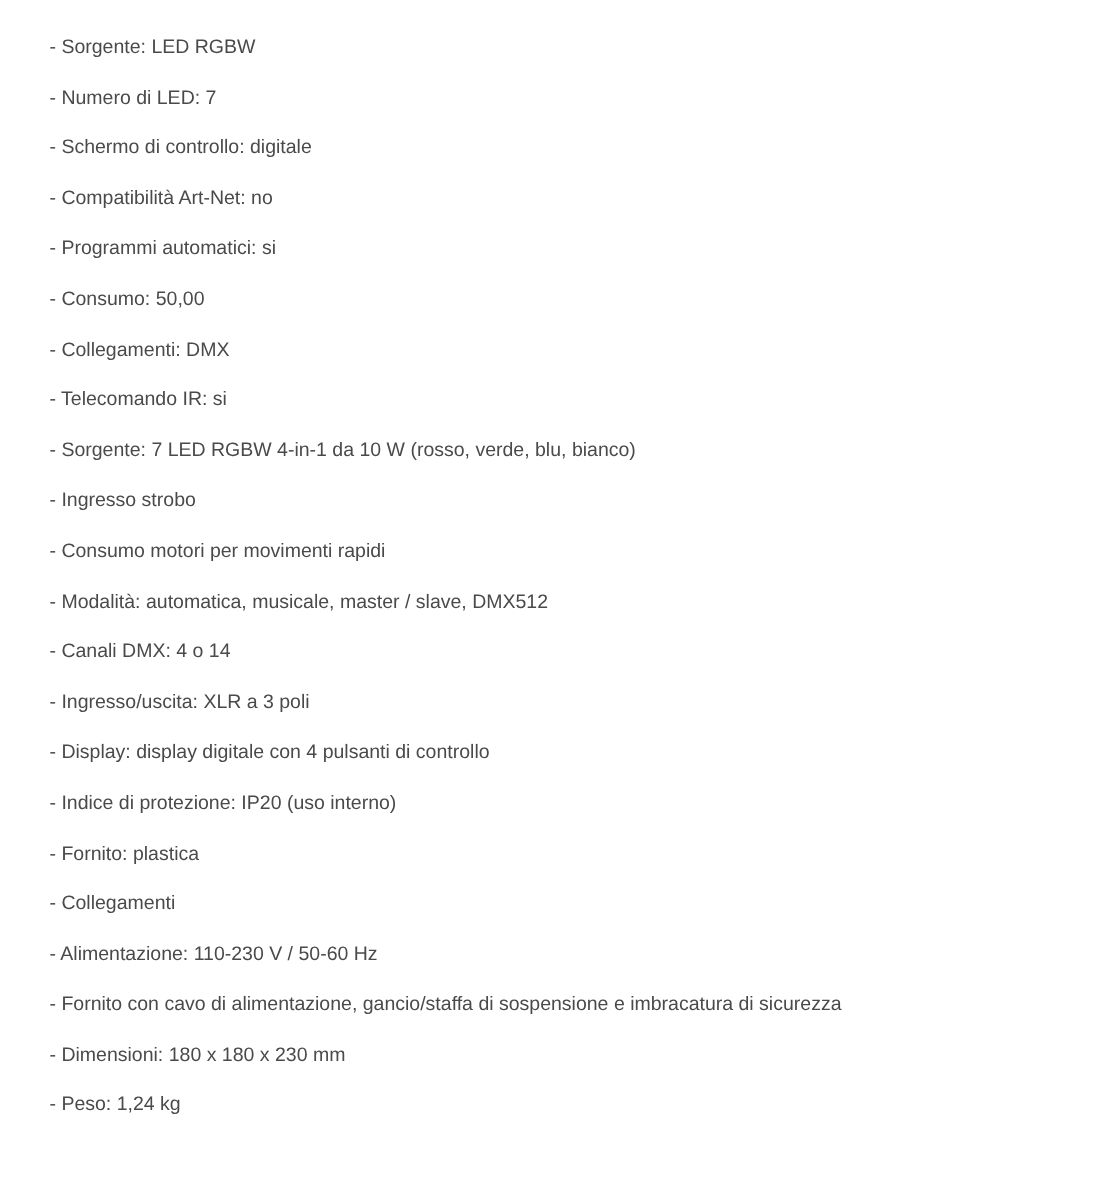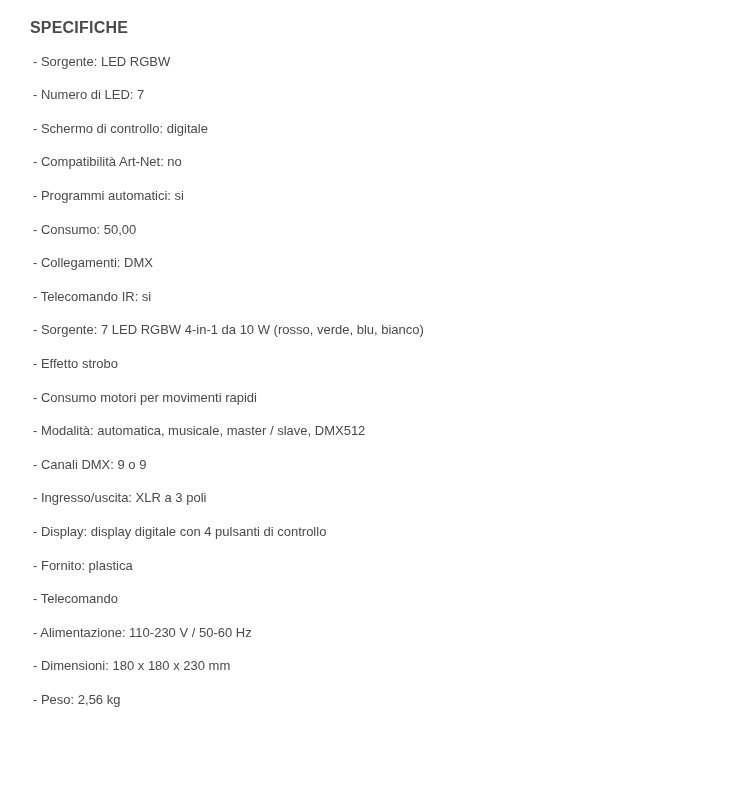--- a/index.html
+++ b/index.html
@@ -31,34 +31,35 @@
     font-weight: 400;
     line-height: 30.6px;
     white-space: nowrap;
     color: #4a4a4a;
   }
 </style>
 </head>
 <body>
 
 <div class="specs">
-  <h2 class="specs-heading">SPECIFICHE</h2>
   <p class="spec-item">- Sorgente: LED RGBW</p>
   <p class="spec-item">- Numero di LED: 7</p>
   <p class="spec-item">- Schermo di controllo: digitale</p>
   <p class="spec-item">- Compatibilità Art-Net: no</p>
   <p class="spec-item">- Programmi automatici: si</p>
   <p class="spec-item">- Consumo: 50,00</p>
   <p class="spec-item">- Collegamenti: DMX</p>
   <p class="spec-item">- Telecomando IR: si</p>
   <p class="spec-item">- Sorgente: 7 LED RGBW 4-in-1 da 10 W (rosso, verde, blu, bianco)</p>
-  <p class="spec-item">- Effetto strobo</p>
+  <p class="spec-item">- Ingresso strobo</p>
   <p class="spec-item">- Consumo motori per movimenti rapidi</p>
   <p class="spec-item">- Modalità: automatica, musicale, master / slave, DMX512</p>
-  <p class="spec-item">- Canali DMX: 9 o 9</p>
+  <p class="spec-item">- Canali DMX: 4 o 14</p>
   <p class="spec-item">- Ingresso/uscita: XLR a 3 poli</p>
   <p class="spec-item">- Display: display digitale con 4 pulsanti di controllo</p>
+  <p class="spec-item">- Indice di protezione: IP20 (uso interno)</p>
   <p class="spec-item">- Fornito: plastica</p>
-  <p class="spec-item">- Telecomando</p>
+  <p class="spec-item">- Collegamenti</p>
   <p class="spec-item">- Alimentazione: 110-230 V / 50-60 Hz</p>
+  <p class="spec-item">- Fornito con cavo di alimentazione, gancio/staffa di sospensione e imbracatura di sicurezza</p>
   <p class="spec-item">- Dimensioni: 180 x 180 x 230 mm</p>
-  <p class="spec-item">- Peso: 2,56 kg</p>
+  <p class="spec-item">- Peso: 1,24 kg</p>
 </div>
 
 </body></html>

